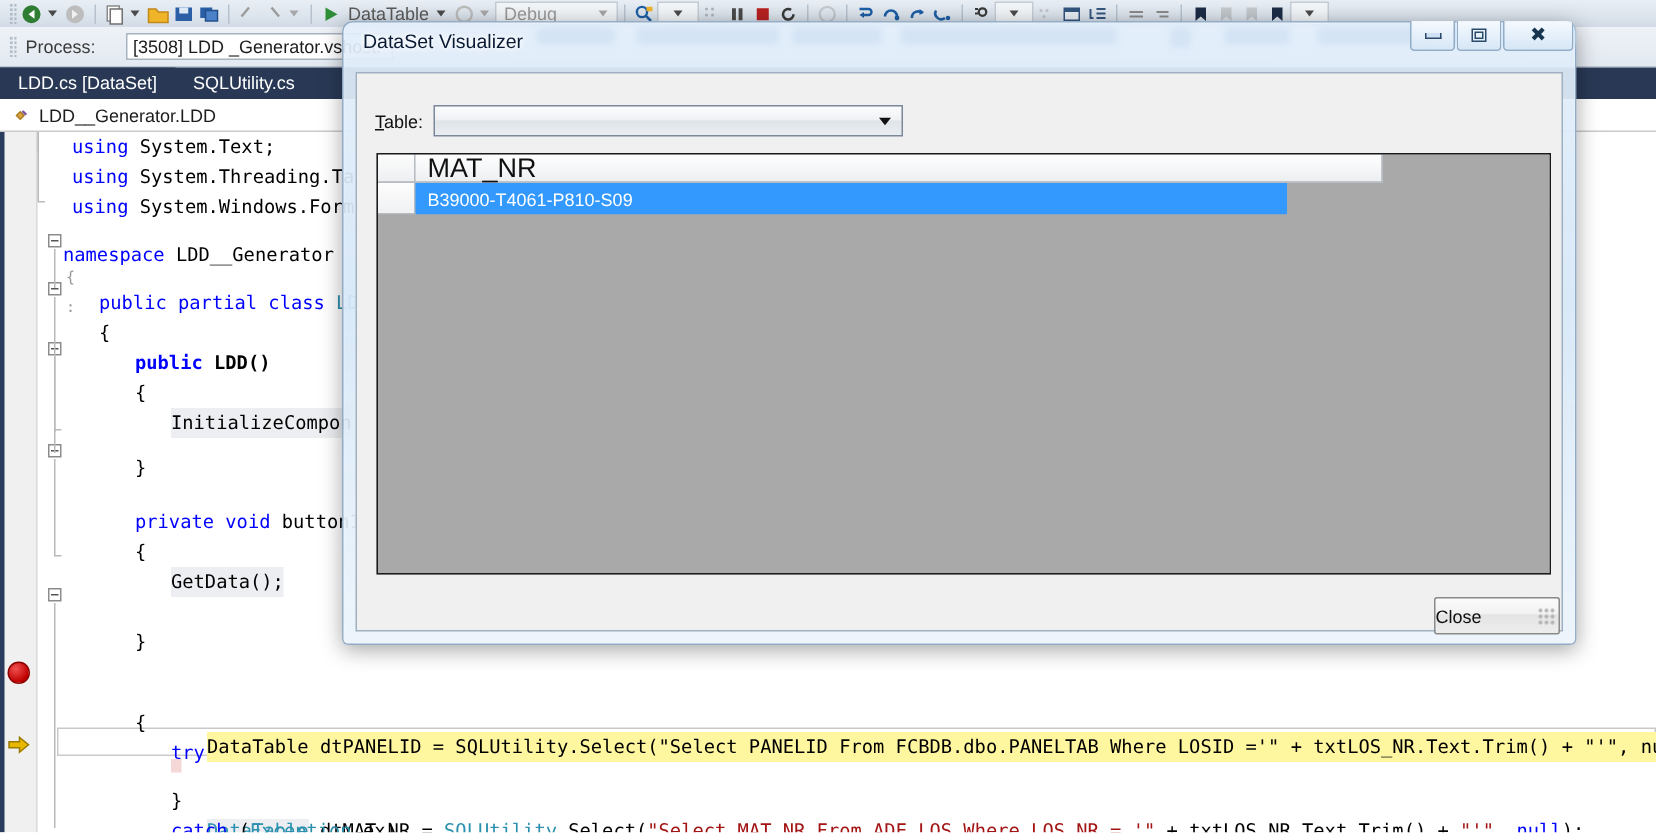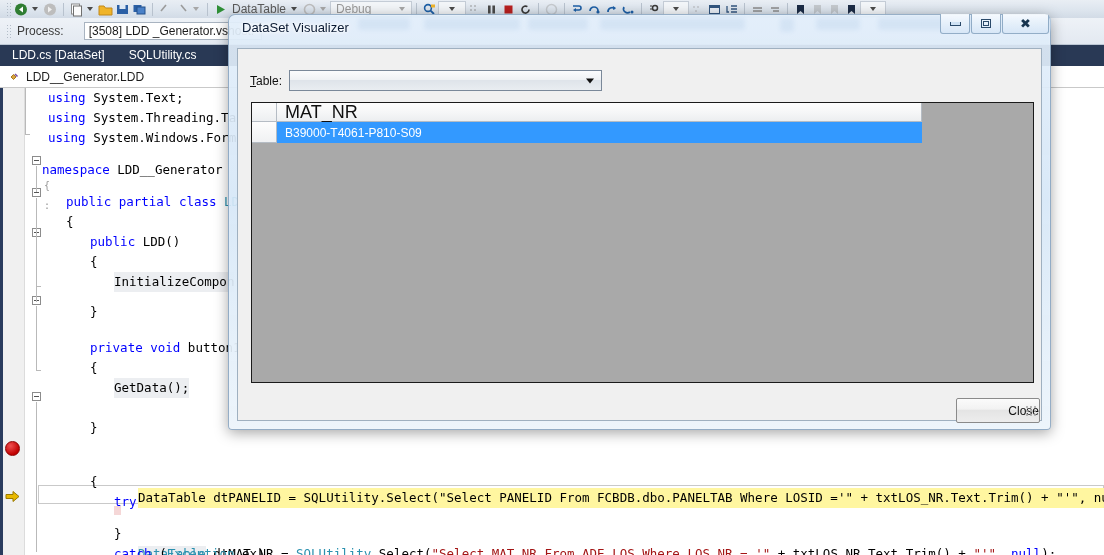--- a/index.html
+++ b/index.html
@@ -203,37 +203,37 @@
     display: flex; align-items: center; padding-left: 8px;
     font-size: 18px; color: #101010;
   }
   .grid-rowhdr {
     position: absolute; left: 0; top: 19px; width: 25px; height: 21px;
     background: linear-gradient(to bottom, #fdfdfd, #f0f1f3);
     border-right: 1px solid #b5bcc4; border-bottom: 1px solid #b5bcc4;
     box-sizing: border-box;
   }
   .grid-cell-sel {
-    position: absolute; left: 25px; top: 19px; width: 645px; height: 21px;
+    position: absolute; left: 25px; top: 19px; width: 581px; height: 21px;
     background: #3399ff; color: #ffffff;
     display: flex; align-items: center; padding-left: 8px;
     font-size: 12px; box-sizing: border-box;
   }
   .grid-filler {
     position: absolute; left: 0; top: 40px; width: 783px; height: 241px; background: #a9a9a9;
   }
   .grid-right-fill {
     position: absolute; left: 670px; top: 0; width: 113px; height: 40px; background: #a9a9a9;
   }
 
   .btn-close {
     position: absolute; left: 718px; top: 349px; width: 84px; height: 25px;
     border: 1px solid #8a8a8a; border-radius: 2px; box-sizing: border-box;
     background: linear-gradient(to bottom, #fbfbfb 0%, #f2f2f2 45%, #e4e4e4 47%, #ededed 100%);
-    font-size: 12px; color: #101010; display: flex; align-items: center; justify-content: flex-end;
+    font-size: 12px; color: #101010; display: flex; align-items: center; justify-content: flex-start;
   }
   .resize-grip {
     position: absolute; right: 4px; bottom: 3px; width: 12px; height: 12px;
     background-image: radial-gradient(#a8a8a8 38%, transparent 39%);
     background-size: 4px 4px; opacity: .8;
   }
 </style>
 </head>
 <body>
 
@@ -507,21 +507,21 @@
       <div class="ln" style="top:20px; left:24px;"><span class="kw">using</span><span> System.Threading.Tasks</span></div>
       <div class="ln" style="top:40px; left:24px;"><span class="kw">using</span><span> System.Windows.Forms;</span></div>
 
       <div class="ln" style="top:72px; left:18px;"><span class="kw">namespace</span><span> LDD__Generator</span></div>
       <div class="ln" style="top:88px; left:20px; font-size:10px; color:#999;">{</div>
       <div class="ln" style="top:108px; left:20px; font-size:10px; color:#999;">:</div>
 
       <div class="ln" style="top:104px; left:42px;"><span class="kw">public</span><span class="kw"> partial</span><span class="kw"> class</span><span class="typ"> LDD</span></div>
       <div class="ln" style="top:124px; left:42px;">{</div>
 
-      <div class="ln" style="top:144px; left:66px;"><span class="kw">public</span><span> LDD()</span></div>
+      <div class="ln" style="top:144px; left:66px;font-weight:bold;"><span class="kw">public</span><span> LDD()</span></div>
       <div class="ln" style="top:164px; left:66px;">{</div>
       <div class="ln hl-gray" style="top:184px; left:90px;">InitializeCompon</div>
       <div class="ln" style="top:214px; left:66px;">}</div>
 
       <div class="ln" style="top:250px; left:66px;"><span class="kw">private</span><span class="kw"> void</span><span> button1</span></div>
       <div class="ln" style="top:270px; left:66px;">{</div>
       <div class="ln hl-gray" style="top:290px; left:90px;">GetData();</div>
       <div class="ln" style="top:330px; left:66px;">}</div>
 
       <div class="ln" style="top:384px; left:66px;">{</div>

